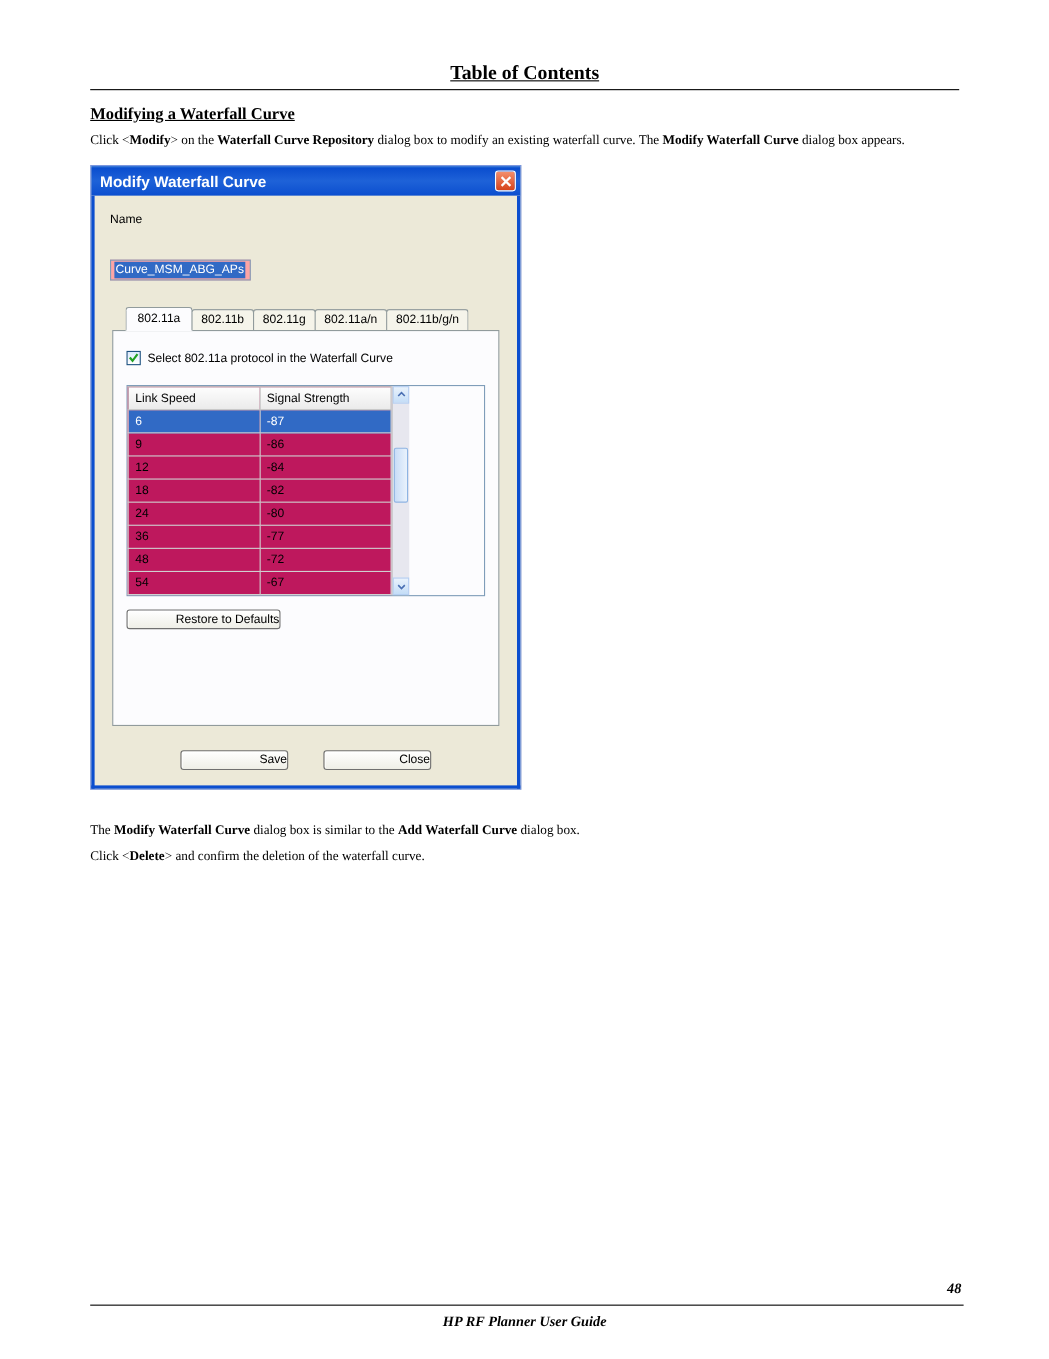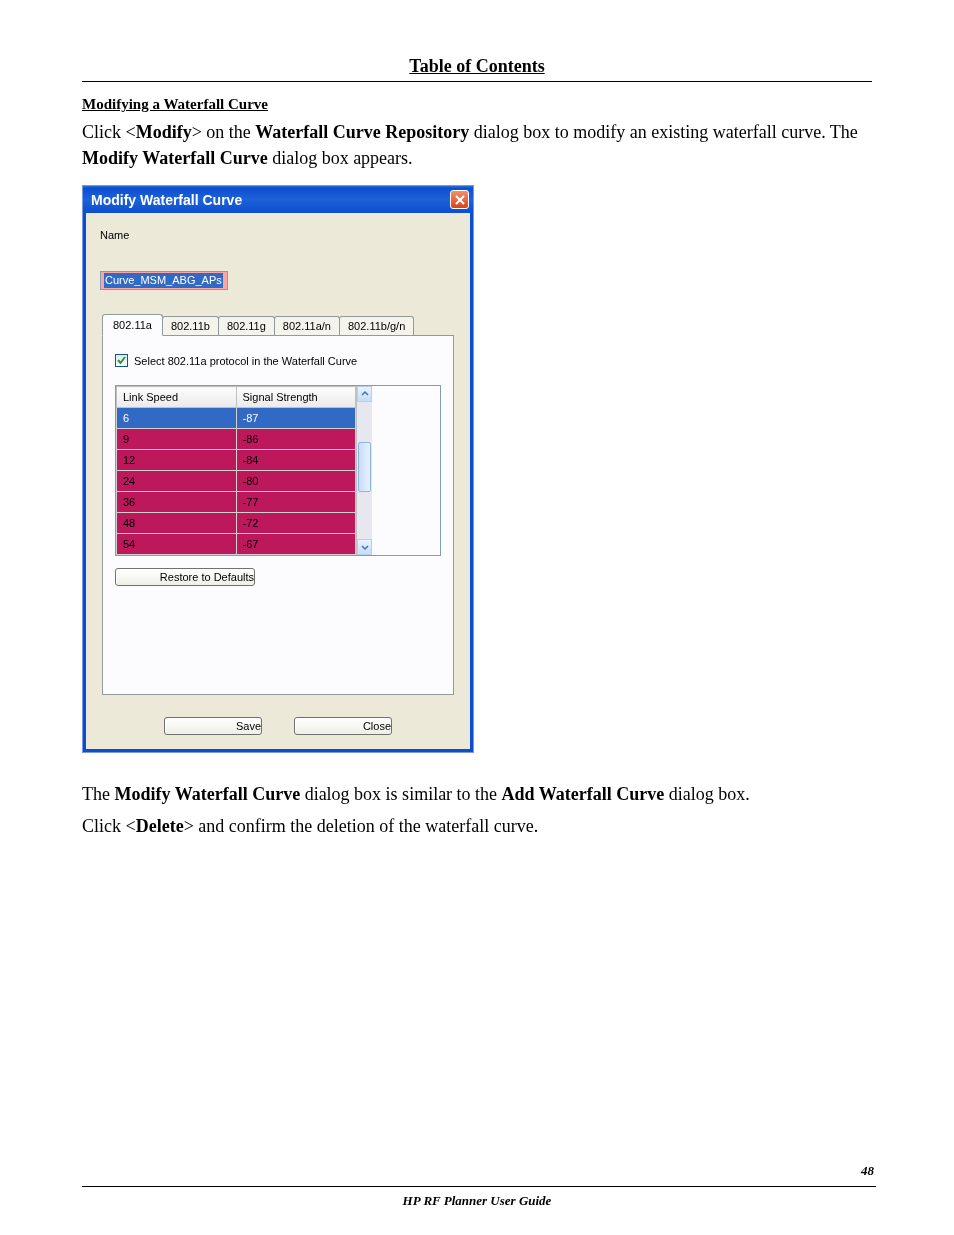--- a/index.html
+++ b/index.html
@@ -26,21 +26,21 @@
     border-top: 1px solid #000;
   }
   .section-heading {
     font-weight: bold;
     text-decoration: underline;
     font-size: 15px;
     margin-top: 14px;
     margin-bottom: 6px;
   }
   .body-text {
-    font-size: 18px;
+    font-size: 12px;
     line-height: 1.45;
     margin-bottom: 6px;
   }
   .body-text b { font-weight: bold; }
 
   
   .dialog {
     width: 392px;
     font-family: Tahoma, Arial, sans-serif;
     font-size: 11px;
@@ -88,21 +88,21 @@
     line-height: 15px;
   }
   .name-input .sel {
     background: #316ac5; color: #fff;
     padding: 0 1px;
     display:inline-block;
   }
   .tabstrip {
     display: flex;
     align-items: flex-end;
-    margin-left: 4px;
+    margin-left: 16px;
   }
   .tab {
     border: 1px solid #919b9c;
     border-bottom: none;
     background: #f5f4ea;
     padding: 3px 8px 3px 8px;
     font-size: 11px;
     border-top-left-radius: 3px;
     border-top-right-radius: 3px;
     position: relative;
@@ -280,20 +280,24 @@
                   <td>6</td>
                   <td>-87</td>
                 </tr>
                 <tr>
                   <td>9</td>
                   <td>-86</td>
                 </tr>
                 <tr>
                   <td>12</td>
                   <td>-84</td>
+                </tr>
+                <tr>
+                  <td>18</td>
+                  <td>-82</td>
                 </tr>
                 <tr>
                   <td>24</td>
                   <td>-80</td>
                 </tr>
                 <tr>
                   <td>36</td>
                   <td>-77</td>
                 </tr>
                 <tr>

